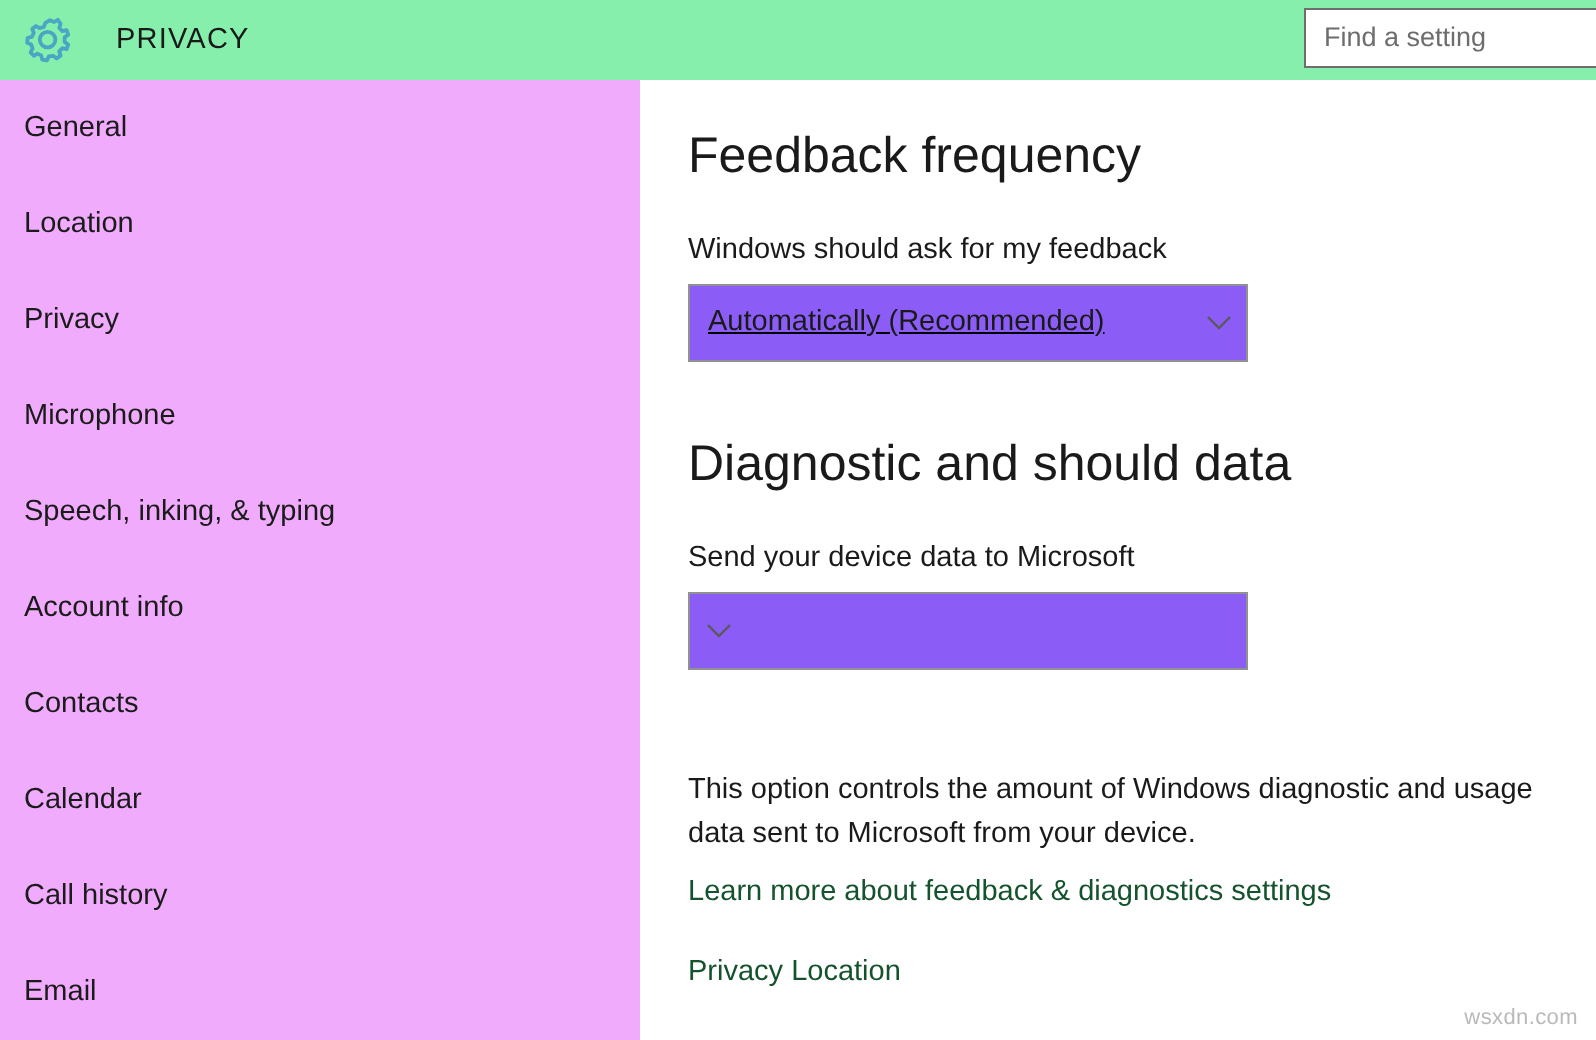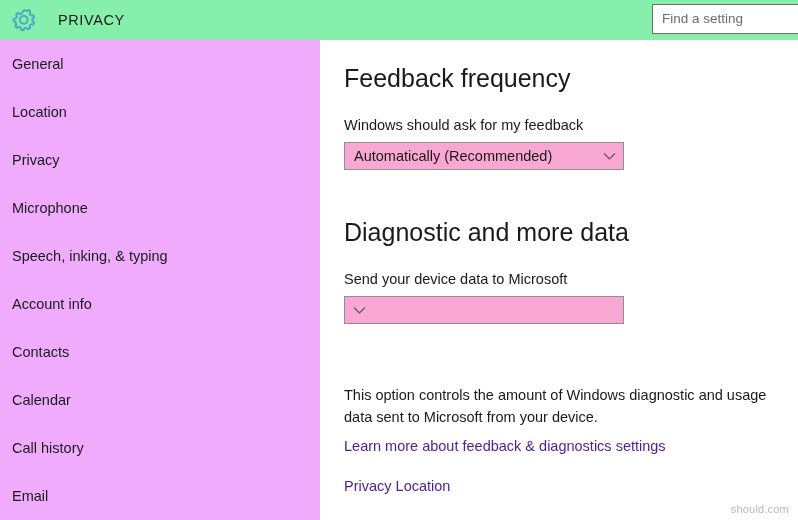--- a/index.html
+++ b/index.html
@@ -129,27 +129,28 @@
     left: 24px;
     font-size: 14.5px;
     color: #1a1a1a;
     line-height: 19px;
     white-space: nowrap;
   }
   .combo {
     position: absolute;
     left: 24px;
     width: 280px;
-    height: 28px;
-    background: #f9a8d4;
+    height: 39px;
+    background: #8b5cf6;
     border: 1px solid #919191;
     box-sizing: border-box;
     display: flex;
     align-items: center;
     cursor: default;
+    text-decoration: underline;
   }
   .combo .val {
     font-size: 14.5px;
     color: #1a1a1a;
     line-height: 19px;
     padding-left: 9px;
     flex: 1;
     white-space: nowrap;
     overflow: hidden;
   }
@@ -164,21 +165,21 @@
     left: 24px;
     width: 442px;
     font-size: 14.5px;
     color: #1a1a1a;
     line-height: 22px;
   }
   .link {
     position: absolute;
     left: 24px;
     font-size: 14.5px;
-    color: #4c1d95;
+    color: #14532d;
     line-height: 20px;
     text-decoration: none;
     white-space: nowrap;
     cursor: pointer;
   }
 
   .watermark {
     position: absolute;
     right: 9px;
     bottom: 4px;
@@ -250,30 +251,30 @@
     <div class="field-label" style="top:76px;">Windows should ask for my feedback</div>
     <div class="combo" style="top:102px;">
       <span class="val">Automatically (Recommended)</span>
       <span class="chev">
         <svg width="13" height="9" viewBox="0 0 13 9" aria-hidden="true">
           <polyline points="1,1.5 6.5,7 12,1.5" fill="none" stroke="#5a5a5a" stroke-width="1.2"></polyline>
         </svg>
       </span>
     </div>
 
-    <div class="section-heading" style="top:176px;">Diagnostic and more data</div>
+    <div class="section-heading" style="top:176px;">Diagnostic and should data</div>
     <div class="field-label" style="top:230px;">Send your device data to Microsoft</div>
     <div class="combo" style="top:256px;">
       <span class="chev">
         <svg width="13" height="9" viewBox="0 0 13 9" aria-hidden="true">
           <polyline points="1,1.5 6.5,7 12,1.5" fill="none" stroke="#5a5a5a" stroke-width="1.2"></polyline>
         </svg>
       </span>
     </div>
 
     <div class="desc" style="top:316px;margin-top:28px;">This option controls the amount of Windows diagnostic and usage data sent to Microsoft from your device.</div>
 
     <a class="link" style="top:396px;">Learn more about feedback &amp; diagnostics settings</a>
     <a class="link" style="top:436px;">Privacy Location</a>
   </div>
 
-  <div class="watermark">should.com</div>
+  <div class="watermark">wsxdn.com</div>
 </div>
 
 </body></html>

